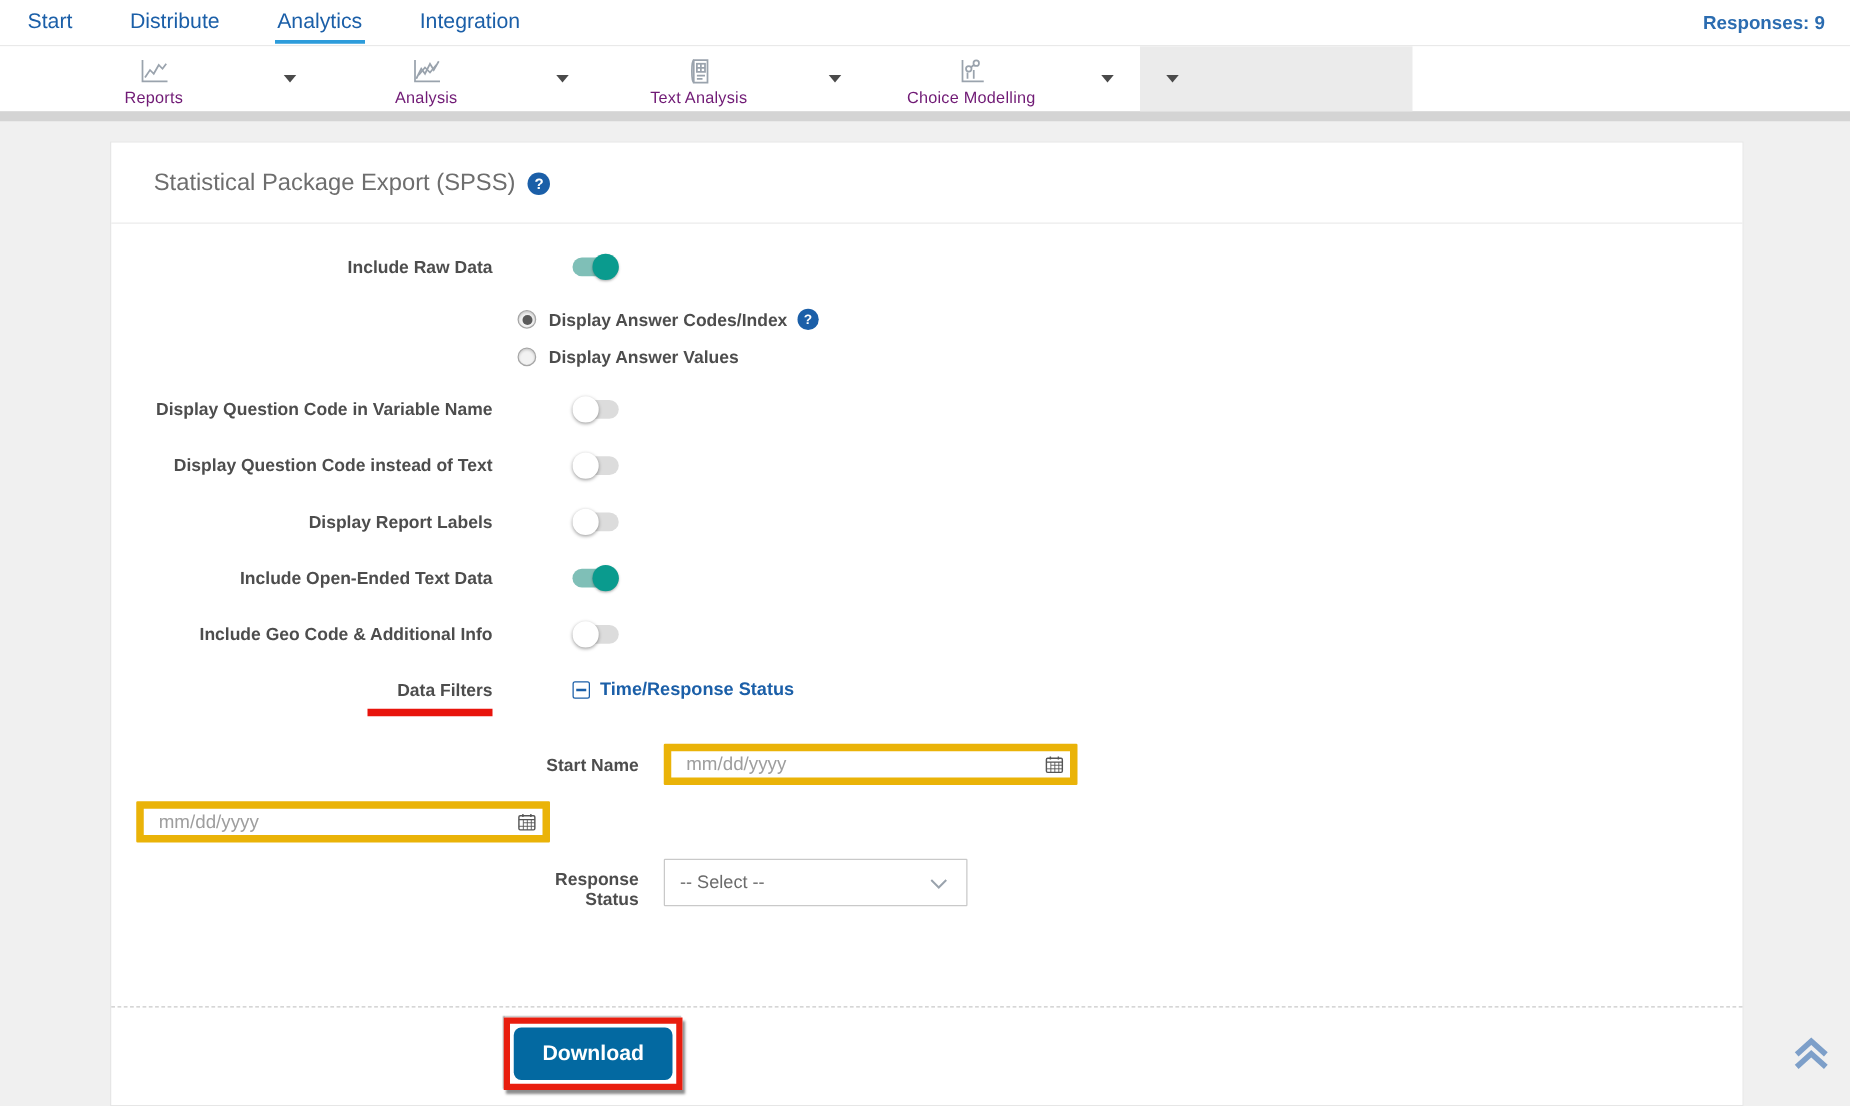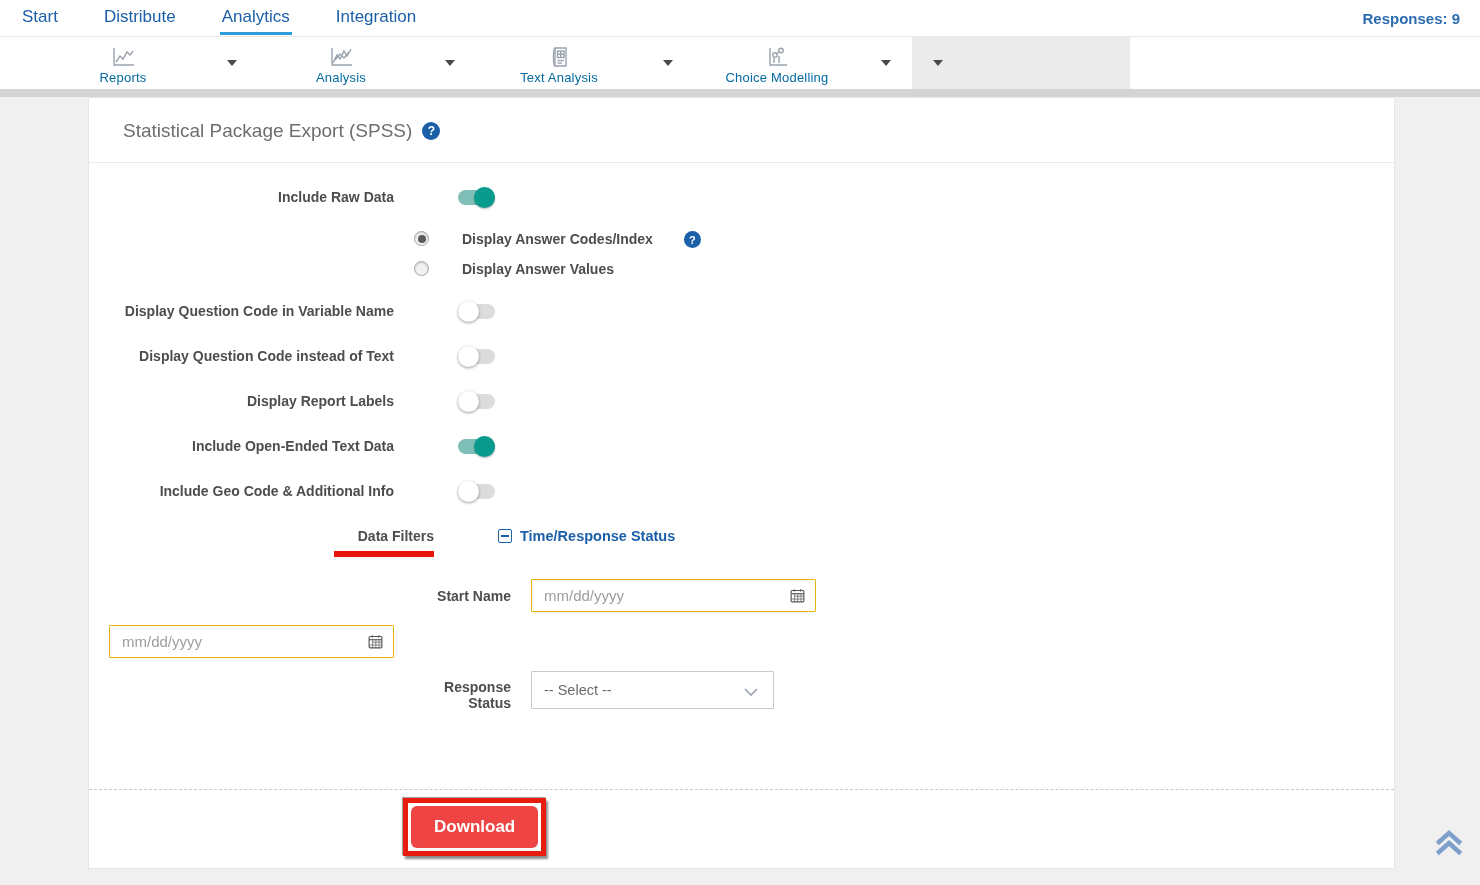--- a/index.html
+++ b/index.html
@@ -28,31 +28,31 @@
   
   .toolbar { height:52px; background:#fff; display:flex; padding-left:40px; }
   .tab { width:218px; display:flex; align-items:stretch; cursor:pointer; }
   .tab.active { background:#ebebeb; }
   .tab-main {
     flex:1; display:flex; flex-direction:column; align-items:center;
     justify-content:center; gap:2px; padding-top:4px;
   }
   .tab-icon { height:22px; display:flex; align-items:flex-end; }
   .tab-icon svg { stroke:#9aa3ad; fill:none; stroke-width:1.4; }
-  .tab-label { font-size:13px; color:#0369a1; letter-spacing:.2px; }
+  .tab-label { font-size:13px; color:#701a75; letter-spacing:.2px; }
   .tab-caret { width:52px; display:flex; align-items:center; justify-content:center; }
   .caret-shape {
     width:0; height:0; border-left:5px solid transparent;
     border-right:5px solid transparent; border-top:6px solid #4a4a4a;
   }
   .toolbar-separator { height:8px; background:#d4d4d4; width:1480px; }
 
   
   .card {
-    position:absolute; left:88px; top:97px; width:1307px; height:772px;
+    position:absolute; left:88px; top:113px; width:1307px; height:772px;
     background:#fff; border:1px solid #e6e6e6; display:flex; flex-direction:column;
   }
   .card-title-row {
     padding:22px 34px 20px 34px; border-bottom:1px solid #ececec;
     display:flex; align-items:center; gap:10px;
   }
   .card-title { font-size:19px; font-weight:400; color:#6e6e6e; }
   .help-icon {
     width:18px; height:18px; border-radius:50%; background:#1b5fa8; color:#fff;
     font-size:12px; font-weight:700; display:inline-flex; align-items:center;
@@ -74,53 +74,53 @@
   .toggle .knob {
     width:21px; height:21px; border-radius:50%; background:#fff;
     position:absolute; left:0; top:-3px;
     box-shadow:0 1px 3px rgba(0,0,0,.4);
   }
   .toggle.on { background:#7fbfb7; }
   .toggle.on .knob { left:auto; right:0; background:#0a9b8e; box-shadow:0 1px 2px rgba(0,0,0,.3); }
 
   
   .radio-group { margin:26px 0 26px 325px; }
-  .radio-row { display:flex; align-items:flex-start; margin-bottom:13px; cursor:pointer;gap:23px; }
+  .radio-row { display:flex; align-items:center; margin-bottom:13px; cursor:pointer; }
   .radio {
     width:15px; height:15px; border-radius:50%; border:1px solid #a6a6a6;
     background:#f2f2f2; box-shadow:inset 0 1px 2px rgba(0,0,0,.18);
     display:inline-flex; align-items:center; justify-content:center; flex:0 0 auto;
   }
   .radio.selected::after {
     content:''; width:8px; height:8px; border-radius:50%; background:#5a5a5a;
   }
   .radio-label { font-size:14px; font-weight:700; color:#4d4d4d; margin:0 8px 0 10px; }
 
   
   .filters-row { align-items:flex-start; margin-bottom:22px; }
-  .filters-label-wrap { width:305px; display:flex; flex-direction:column; align-items:flex-end;margin-left:40px; }
+  .filters-label-wrap { width:305px; display:flex; flex-direction:column; align-items:flex-end; }
   .annotation-underline { width:100px; height:6px; background:#e8140c; margin-top:7px; }
   .section-header { display:flex; align-items:center; gap:8px; cursor:pointer; }
   .collapse-icon {
     width:14px; height:14px; border:1.5px solid #1b5fa8; border-radius:2px;
     display:inline-flex; align-items:center; justify-content:center;
   }
   .collapse-icon::after { content:''; width:8px; height:2px; background:#1b5fa8; }
   .section-title { font-size:14.5px; font-weight:700; color:#1b5fa8; }
 
   
   .sub-row { display:flex; align-items:center; margin-bottom:13px; }
   .sub-row.top-align { align-items:flex-start; }
   .sub-label {
     width:422px; text-align:right; font-size:14px; font-weight:700; color:#4d4d4d;
   }
   .sub-label .narrow { display:inline-block; max-width:80px; }
   .sub-control { margin-left:20px; position:relative; }
   .date-input {
-    width:285px; height:33px; border:1px solid #eab308; border-radius:1px;
+    width:331px; height:33px; border:6px solid #eab308; border-radius:1px;
     font-family:"Liberation Sans", sans-serif; font-size:15px; color:#555;
     padding:0 34px 0 12px; outline:none;
   }
   .date-input::placeholder { color:#9e9e9e; }
   .cal-icon { position:absolute; right:10px; top:8px; cursor:pointer; }
   .select-box {
     width:243px; height:38px; border:1px solid #c9c9c9; border-radius:1px;
     display:flex; align-items:center; padding:0 12px; cursor:pointer;
     font-size:14.5px; color:#6b6b6b; position:relative;
   }
@@ -130,21 +130,21 @@
   .footer {
     margin-top:auto; border-top:1px dashed #c9c9c9;
     padding:8px 0 12px 314px;
   }
   .annotation-box {
     display:inline-block; border:5px solid #e91d0e; padding:3px;
     box-shadow:2px 3px 2px rgba(0,0,0,.45), -1px -1px 1px rgba(0,0,0,.35);
     background:#fff;
   }
   .download-btn {
-    background:#ef4444; color:#fff; border:none; border-radius:6px;
+    background:#0369a1; color:#fff; border:none; border-radius:6px;
     font-family:"Liberation Sans", sans-serif; font-size:17px; font-weight:700;
     padding:11px 23px; cursor:pointer;
   }
 
   
   .scroll-top { position:absolute; left:1432px; top:826px; cursor:pointer; }
 </style>
 </head>
 <body>
 

